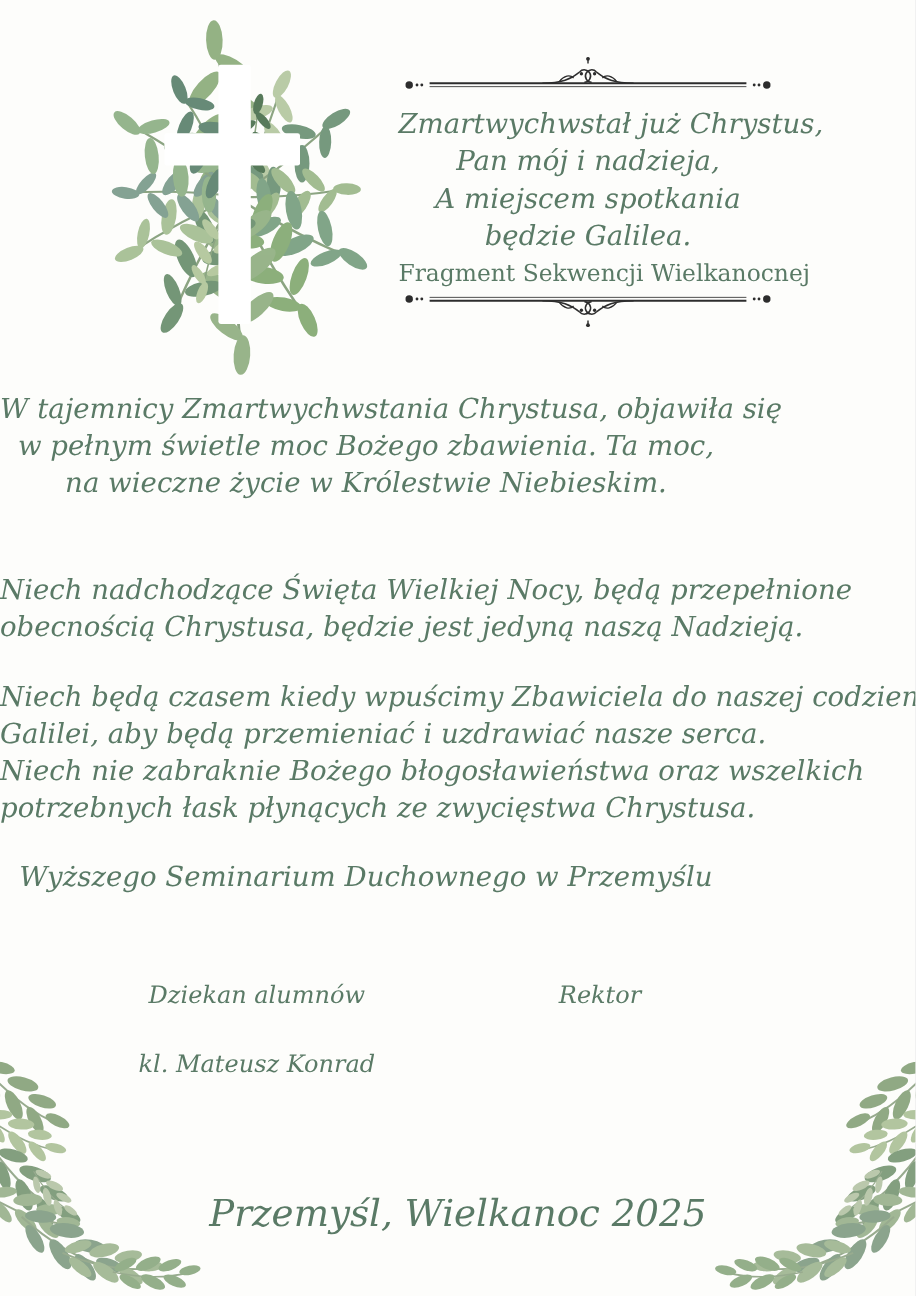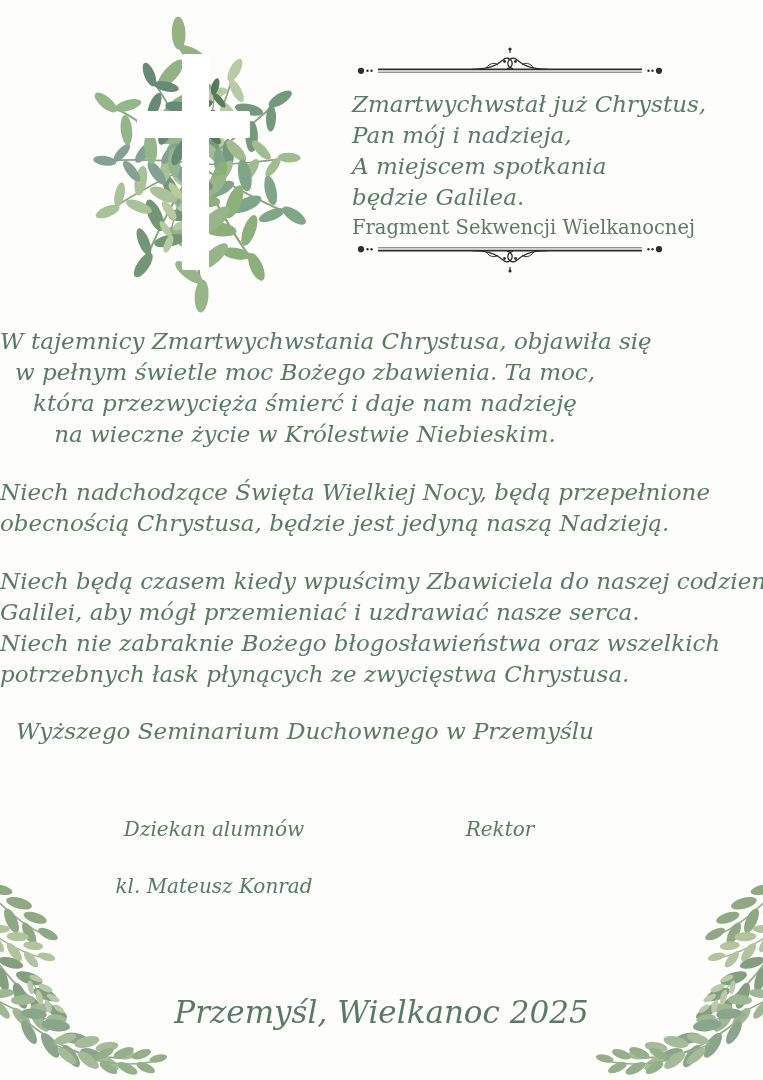--- a/index.html
+++ b/index.html
@@ -8,21 +8,21 @@
     width:763px;height:1080px;
     margin:0 auto;
     background:#fdfdfb;
     overflow:hidden;
     font-family:"DejaVu Serif","Liberation Serif",serif;
     color:#5a7a66;
   }
   
   .cross-art{position:absolute;left:85px;top:6px;width:246px;height:316px;z-index:1;}
   
-  .quote-block{position:absolute;left:352px;top:46px;width:316px;z-index:2;}
+  .quote-block{position:absolute;left:332px;top:46px;width:316px;text-align:center;z-index:2;}
   .divider{display:block;width:312px;height:30px;margin:0 auto;}
   .divider.flipped{transform:scaleY(-1);}
   .quote-lines{margin-top:13px;}
   .quote-line{font-style:italic;font-size:23px;line-height:31px;white-space:nowrap;}
   .quote-attr{font-style:normal;font-size:19.5px;line-height:27px;white-space:nowrap;margin-top:1px;}
   .divider-bottom-wrap{margin-top:3px;}
   
   .para{position:absolute;left:0;width:610px;text-align:center;font-style:italic;z-index:2;}
   .para .line{font-size:23px;line-height:31px;white-space:nowrap;}
   .para-1{top:326px;}
@@ -142,32 +142,31 @@
           <circle cx="298.5" cy="24.8" r="1.2"></circle>
           <circle cx="294.5" cy="24.8" r="1.2"></circle>
         </g>
       </svg>
     </div>
   </div>
 
   <div class="para para-1">
     <div class="line">W tajemnicy Zmartwychwstania Chrystusa, objawiła się</div>
     <div class="line">w pełnym świetle moc Bożego zbawienia. Ta moc,</div>
-    <div class="line">która przezwycięża śmierć i daje nam nadzieję</div>
     <div class="line">na wieczne życie w Królestwie Niebieskim.</div>
   </div>
 
   <div class="para para-2">
     <div class="line">Niech nadchodzące Święta Wielkiej Nocy, będą przepełnione</div>
     <div class="line">obecnością Chrystusa, będzie jest jedyną naszą Nadzieją.</div>
   </div>
 
   <div class="para para-3">
     <div class="line">Niech będą czasem kiedy wpuścimy Zbawiciela do naszej codziennej</div>
-    <div class="line">Galilei, aby mógł przemieniać i uzdrawiać nasze serca.</div>
+    <div class="line">Galilei, aby będą przemieniać i uzdrawiać nasze serca.</div>
     <div class="line">Niech nie zabraknie Bożego błogosławieństwa oraz wszelkich</div>
     <div class="line">potrzebnych łask płynących ze zwycięstwa Chrystusa.</div>
   </div>
 
   <div class="para para-4">
     <div class="line">Wyższego Seminarium Duchownego w Przemyślu</div>
   </div>
 
   <div class="signatures">
     <div class="sig-col left">

